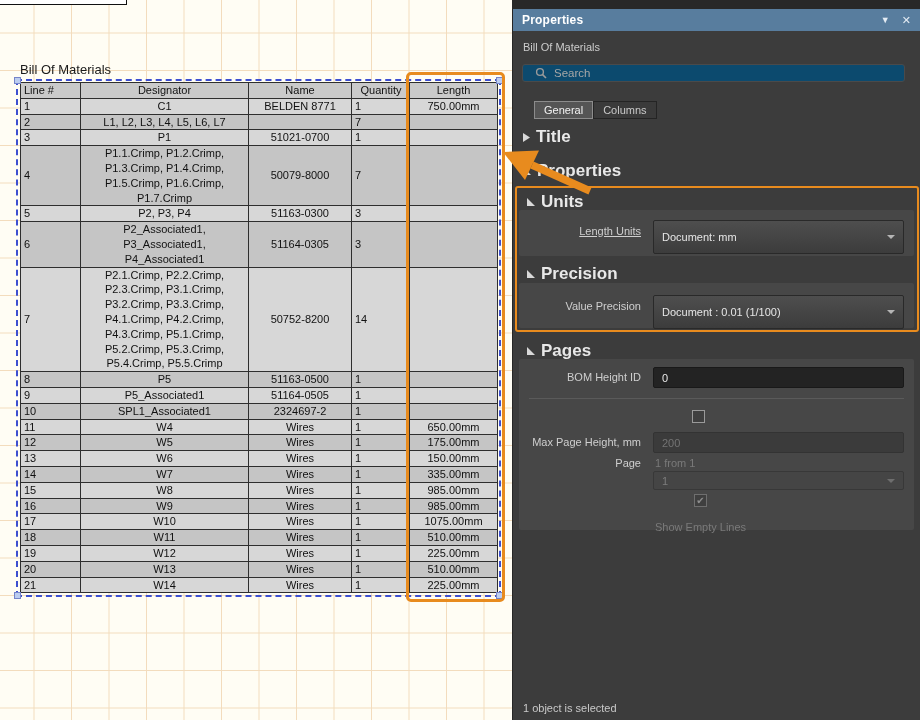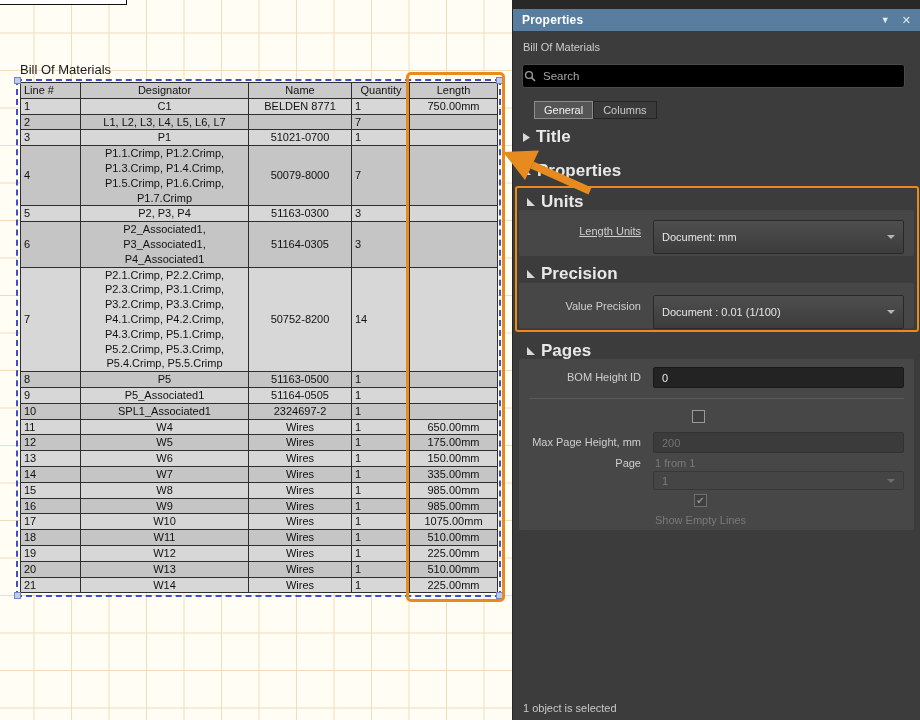--- a/index.html
+++ b/index.html
@@ -66,23 +66,23 @@
     display:flex; align-items:center; padding:0 9px; color:#fff;
   }
   .panel-header .title { font-weight:bold; font-size:12px; letter-spacing:.2px; }
   .panel-header .spacer { flex:1; }
   .hdr-icon { color:#e4ecf4; font-size:11px; margin-left:12px; cursor:pointer; }
   .hdr-icon.tri { font-size:9px; }
 
   .obj-label { position:absolute; left:10px; top:41px; color:#cccccc; }
 
   .searchbox {
-    position:absolute; left:9px; top:64px; width:383px; height:24px;
-    background:#000000; border:1px solid #4a4a4a; border-radius:3px;
-    display:flex; align-items:center; padding:0 1px; color:#a8a8a8;
+    position:absolute; left:9px; top:64px; width:383px; height:18px;
+    background:#0c4a6e; border:1px solid #4a4a4a; border-radius:3px;
+    display:flex; align-items:center; padding:0 12px; color:#a8a8a8;
   }
   .searchbox svg { margin-right:7px; flex:none; }
   .search-text { font-size:11.5px; color:#a6a6a6; }
 
   .tabs { position:absolute; left:21px; top:101px; display:flex; }
   .tab {
     height:18px; padding:2px 9px 3px; border:1px solid #242424;
     background:#3a3a3a; color:#c9c9c9; cursor:pointer;
   }
   .tab.active { background:#555555; border-color:#8c8c8c; color:#f2f2f2; }
@@ -111,21 +111,21 @@
   }
   .textinput.disabled { background:#3b3b3b; border-color:#333; color:#747474; }
 
   .checkbox {
     width:13px; height:13px; border:1px solid #9a9a9a; background:#3f3f3f;
     display:inline-flex; align-items:center; justify-content:center; font-size:10px; color:transparent;
   }
   .checkbox.checked-disabled { border-color:#6f6f6f; color:#8e8e8e; }
   .cb-row { position:absolute; display:flex; align-items:center; gap:7px;flex-direction:column; }
   .cb-row .cb-label { color:#d0d0d0; }
-  .cb-row.disabled .cb-label { color:#7a7a7a; }
+  .cb-row.disabled .cb-label { color:#7a7a7a;margin-top:7px; }
 
   .divider { position:absolute; left:10px; right:10px; height:1px; background:#5a5a5a; }
   .muted { color:#7a7a7a; }
 
   .status-bar { position:absolute; left:10px; bottom:6px; color:#c9c9c9; font-size:11px; }
 
   .units-precision-highlight {
     position:absolute; left:2px; top:186px; width:404px; height:146px;
     border:2px solid #e88b1e; border-radius:3px; pointer-events:none; z-index:40;
   }

